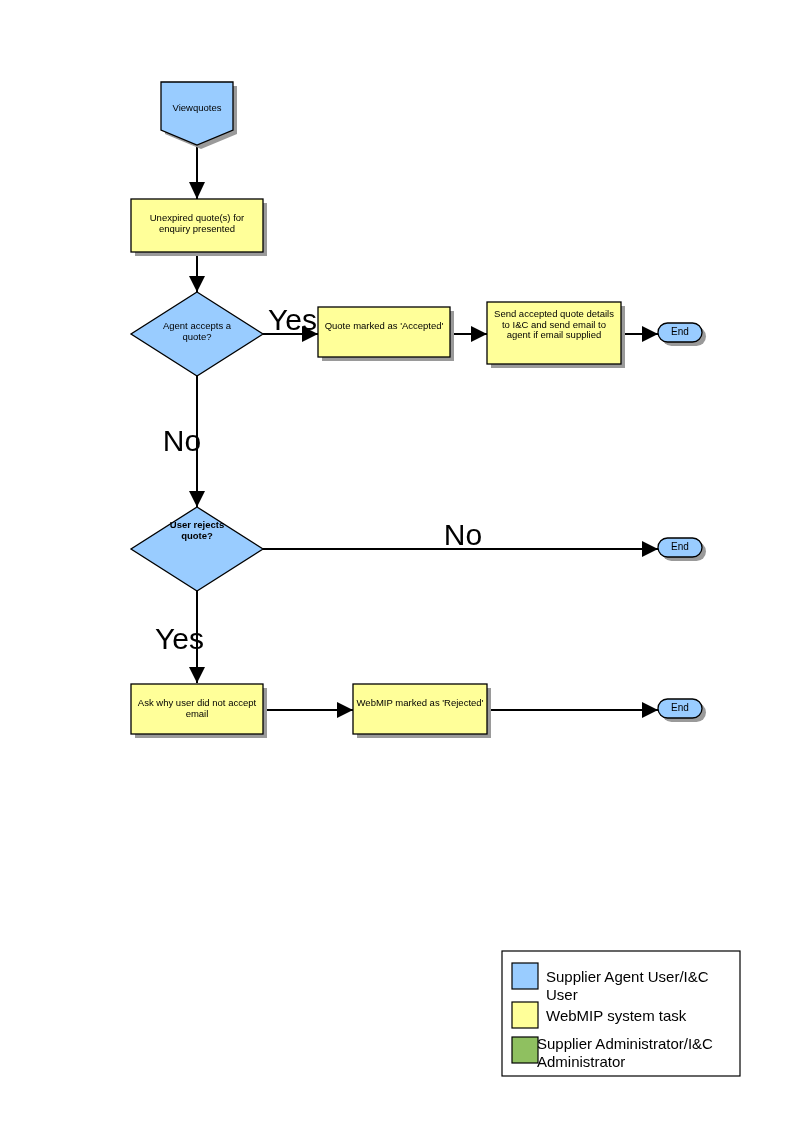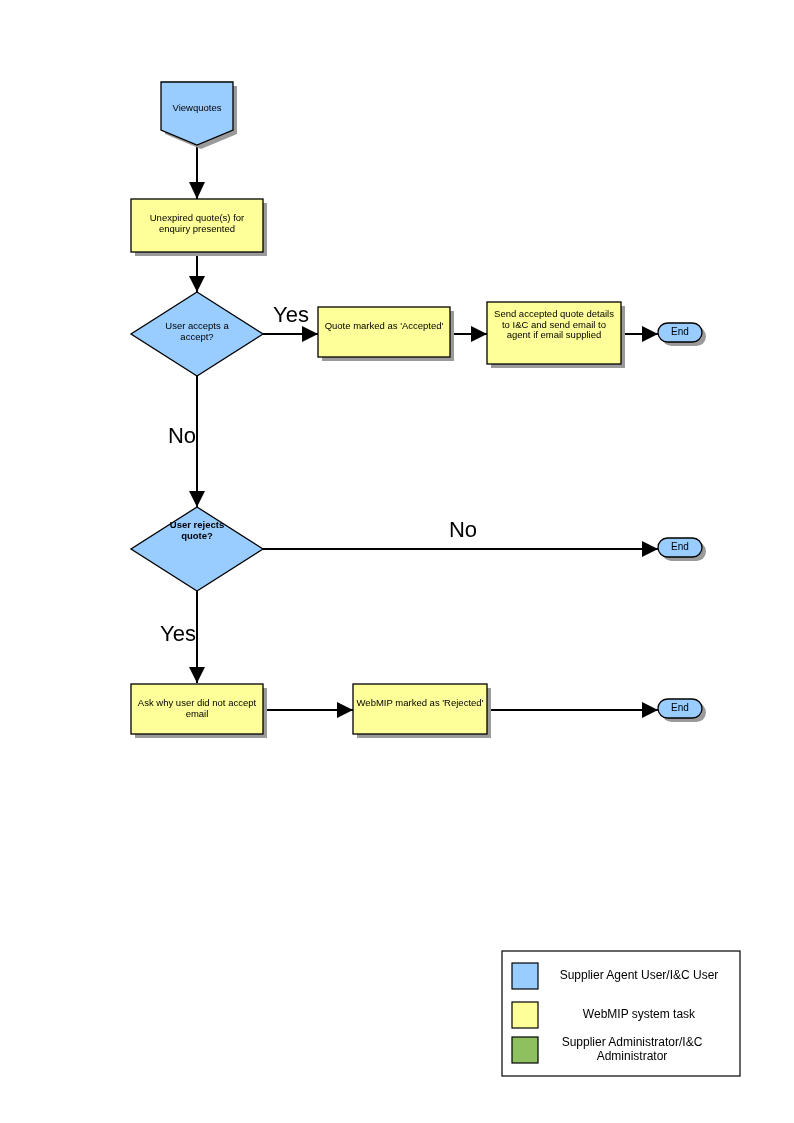--- a/index.html
+++ b/index.html
@@ -26,28 +26,28 @@
   
   .node-label {
     position: absolute;
     text-align: center;
     color: #000000;
     line-height: 1.12;
     pointer-events: none;
     -webkit-font-smoothing: none;
   }
   .lbl-sm   { font-size: 9.5px; }
-  .lbl-edge { font-size: 22px; }
+  .lbl-edge { font-size: 30px; }
   .lbl-end  { font-size: 10px; }
   .legend-label {
     position: absolute;
-    font-size: 12px;
+    font-size: 15px;
     line-height: 1.18;
     color: #000000;
-    text-align: center;
+    text-align: left;
   }
 </style>
 </head>
 <body>
 
 <svg id="canvas" viewBox="0 0 794 1123" xmlns="http://www.w3.org/2000/svg">
 
   <g stroke="#000000" stroke-width="1.4" fill="none" shape-rendering="crispEdges">
 
     <line x1="197" y1="145" x2="197" y2="199"></line>
@@ -121,21 +121,21 @@
   <rect x="502" y="951" width="238" height="125" fill="#FFFFFF" stroke="#000000" stroke-width="1.2"></rect>
   <rect x="512" y="963" width="26" height="26" fill="#99CCFF" stroke="#000000" stroke-width="1.2"></rect>
   <rect x="512" y="1002" width="26" height="26" fill="#FFFF99" stroke="#000000" stroke-width="1.2"></rect>
   <rect x="512" y="1037" width="26" height="26" fill="#8FC060" stroke="#000000" stroke-width="1.2"></rect>
 </svg>
 
 <div class="node-label lbl-sm" style="left:151px; top:103px; width:92px;text-align:center;">Viewquotes</div>
 
 <div class="node-label lbl-sm" style="left:133px; top:213px; width:128px;">Unexpired quote(s) for enquiry presented</div>
 
-<div class="node-label lbl-sm" style="left:152px; top:321px; width:90px;">User accepts a accept?</div>
+<div class="node-label lbl-sm" style="left:152px; top:321px; width:90px;">Agent accepts a quote?</div>
 
 <div class="node-label lbl-sm" style="left:322px; top:321px; width:124px;">Quote  marked as 'Accepted'</div>
 
 <div class="node-label lbl-sm" style="left:490px; top:309px; width:128px;">Send accepted quote details to I&amp;C and send email to agent if email supplied</div>
 
 <div class="node-label lbl-end" style="left:658px; top:326px; width:44px;">End</div>
 
 <div class="node-label lbl-sm" style="left:156px; top:520px; width:82px;font-weight:bold;">User rejects quote?</div>
 
 <div class="node-label lbl-end" style="left:658px; top:541px; width:44px;">End</div>

